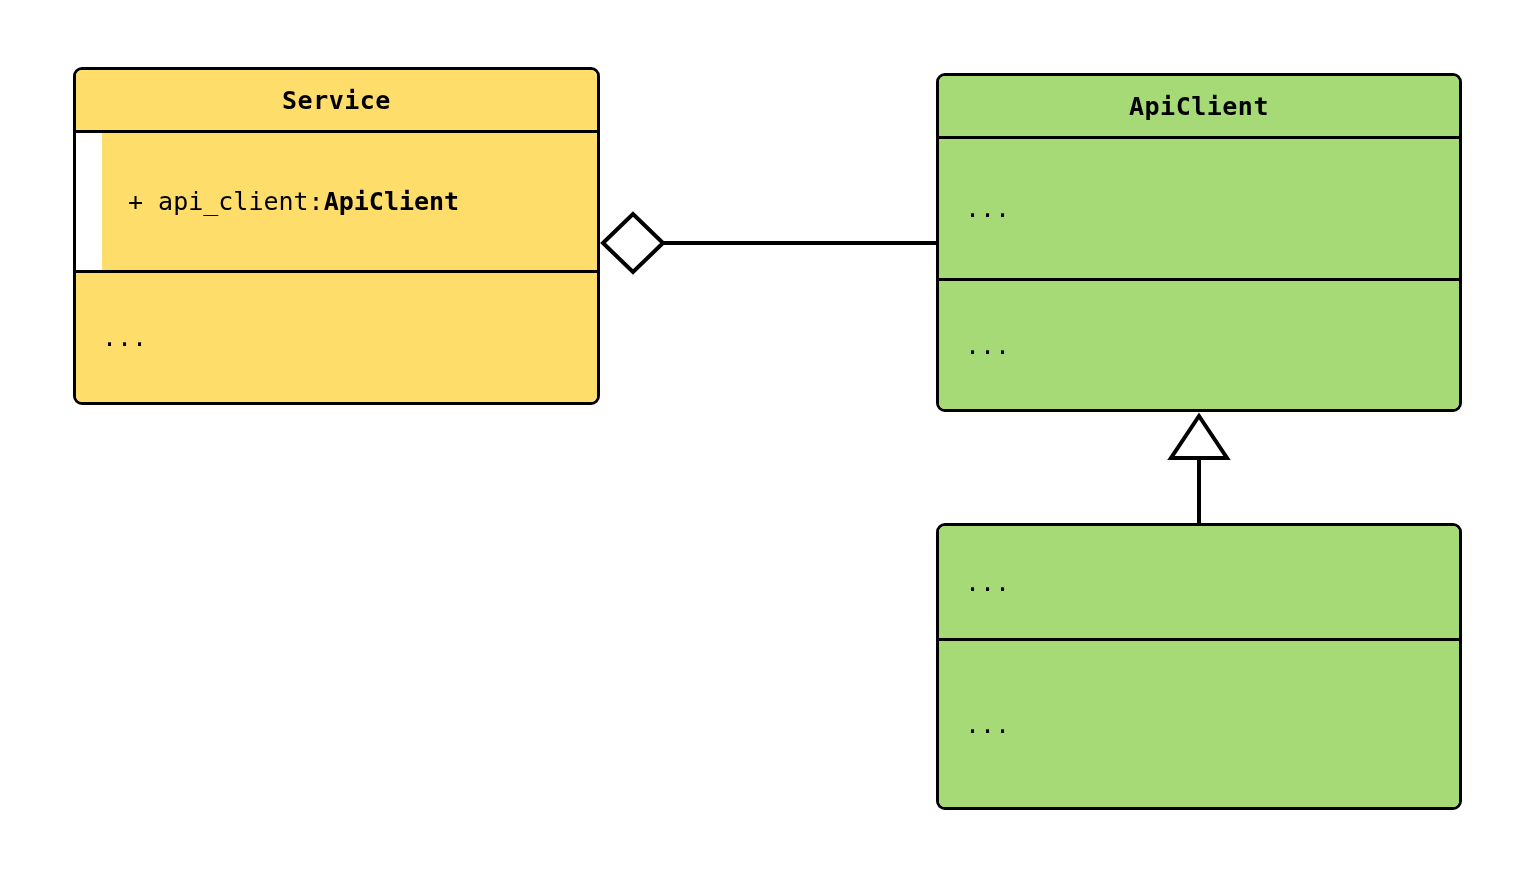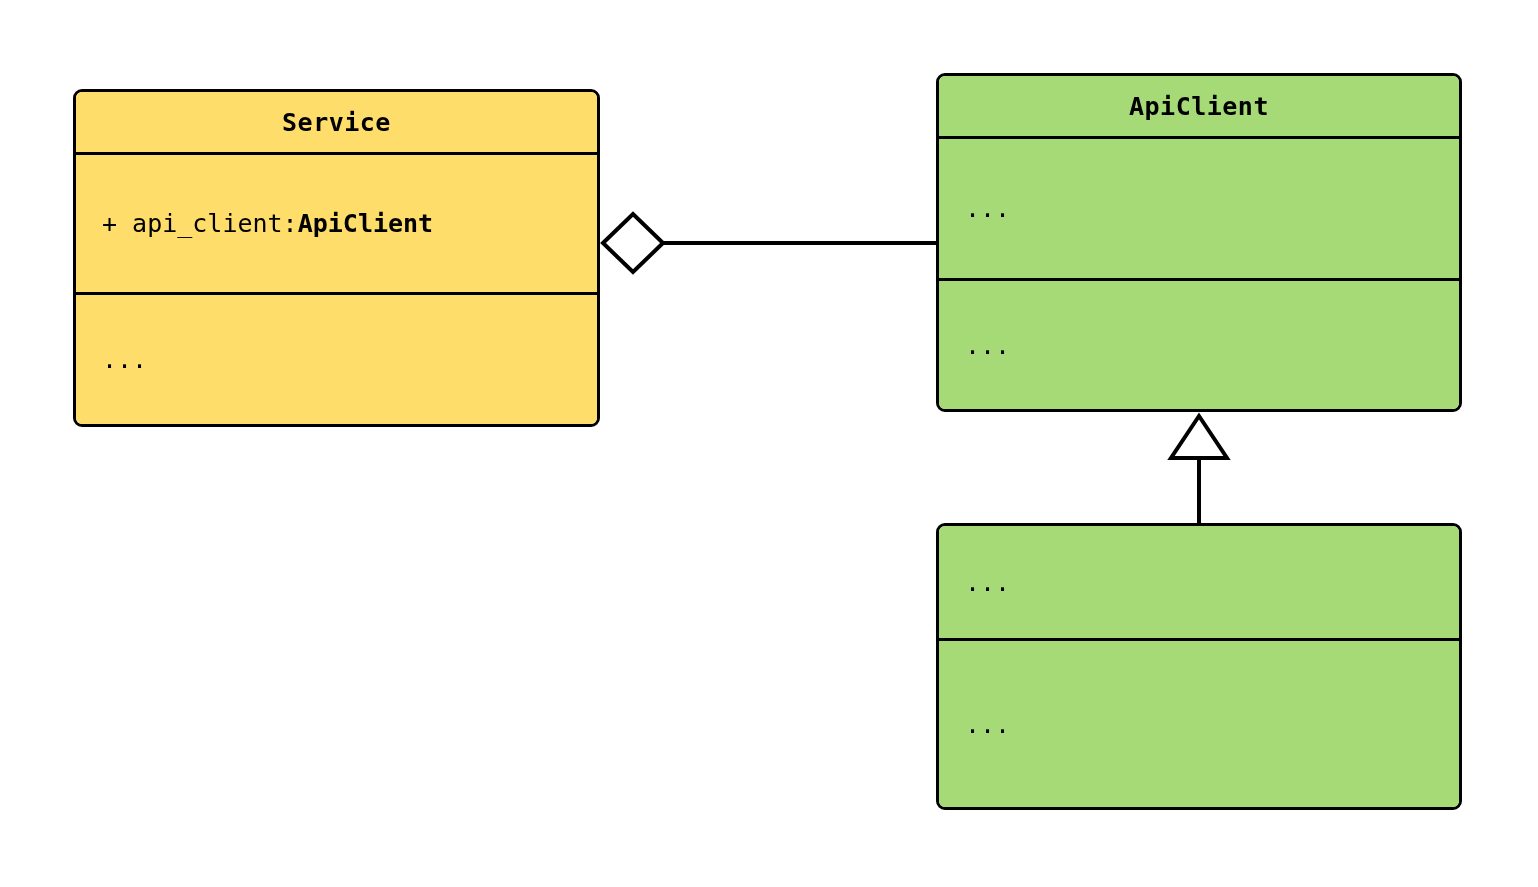--- a/index.html
+++ b/index.html
@@ -65,26 +65,26 @@
   }
 
   
   .fill-service .uml-title,
   .fill-service .uml-compartment { background: #FFDD6B; }
 
   .fill-api .uml-title,
   .fill-api .uml-compartment { background: #A5DA77; }
 
   
-  #box-service      { left: 73px;  top: 89px;  width: 527px; height: 338px; }
+  #box-service      { left: 73px;  top: 67px;  width: 527px; height: 338px; }
   #box-apiclient    { left: 936px; top: 73px;  width: 526px; height: 339px; }
   #box-apiclientstub{ left: 936px; top: 523px; width: 526px; height: 287px; }
 
   #box-service .uml-title       { height: 63px; }
-  #box-service .comp-attrs      { height: 137px; }
+  #box-service .comp-attrs      { height: 137px; margin-left: 26px; }
   #box-service .comp-methods    { flex: 1; }
 
   #box-apiclient .uml-title     { height: 63px; }
   #box-apiclient .comp-a        { height: 139px; }
   #box-apiclient .comp-b        { flex: 1; }
 
   #box-apiclientstub .uml-title { height: 62px; }
   #box-apiclientstub .comp-a    { height: 112px; }
   #box-apiclientstub .comp-b    { flex: 1; }
 

